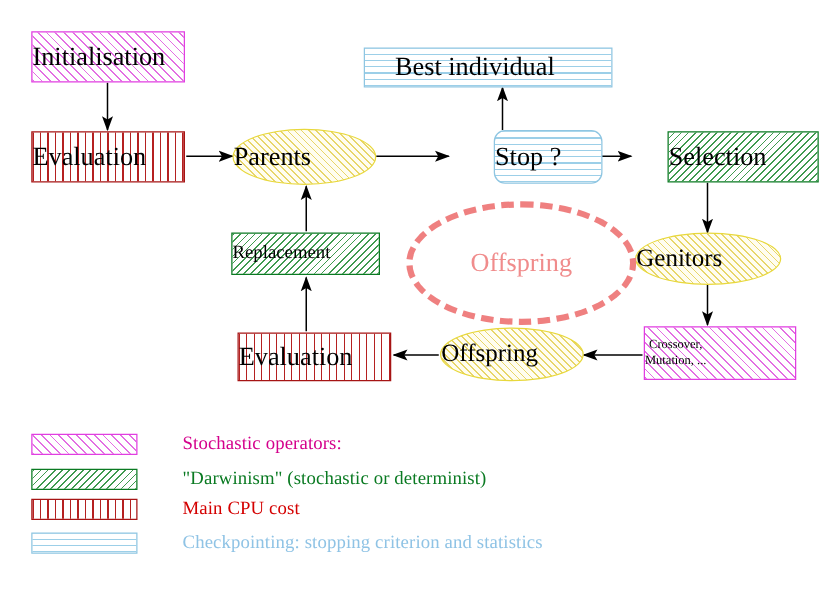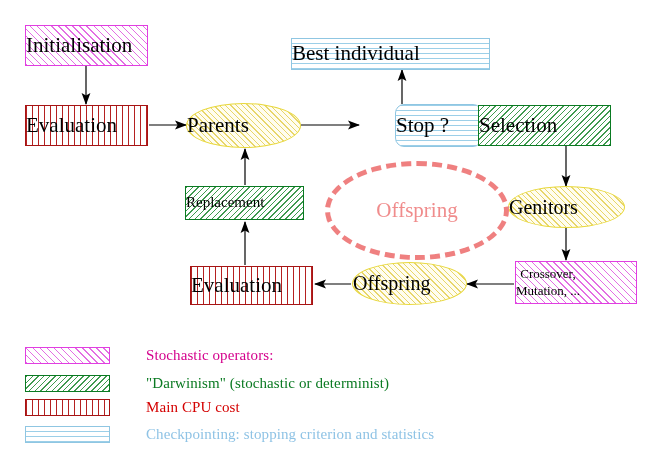--- a/index.html
+++ b/index.html
@@ -129,34 +129,34 @@
   </div>
 
   <div class="node fill-yellow ellipse" style="left:186px;top:103px;width:115px;height:45px;">
     <span class="lbl" style="font-size:21px;">Parents</span>
   </div>
 
   <div class="node fill-blue rounded" style="left:359px;top:104px;width:87px;height:43px;">
     <span class="lbl" style="font-size:21px;">Stop ?</span>
   </div>
 
-  <div class="node fill-blue" style="left:291px;top:38px;width:199px;height:32px;">
+  <div class="node fill-blue" style="left:291px;top:38px;width:199px;height:32px;padding-left:24px;">
     <span class="lbl" style="font-size:21px;">Best individual</span>
   </div>
 
-  <div class="node fill-green" style="left:478px;top:105px;width:133px;height:41px;">
+  <div class="node fill-green" style="left:534px;top:105px;width:121px;height:41px;">
     <span class="lbl" style="font-size:21px;">Selection</span>
   </div>
 
   <div class="node fill-yellow ellipse" style="left:508px;top:186px;width:117px;height:42px;">
     <span class="lbl" style="font-size:20px;">Genitors</span>
   </div>
 
   <div class="node fill-magenta" style="left:515px;top:261px;width:122px;height:43px;">
-    <span class="lbl" style="font-size:13px;line-height:1.25;">Crossover,
+    <span class="lbl" style="font-size:10px;line-height:1.25;">Crossover,
 Mutation, ...</span>
   </div>
 
   <div class="node fill-yellow ellipse" style="left:352px;top:262px;width:115px;height:43px;">
     <span class="lbl" style="font-size:20px;">Offspring</span>
   </div>
 
   <div class="node fill-red" style="left:190px;top:266px;width:123px;height:39px;">
     <span class="lbl" style="font-size:21px;">Evaluation</span>
   </div>

